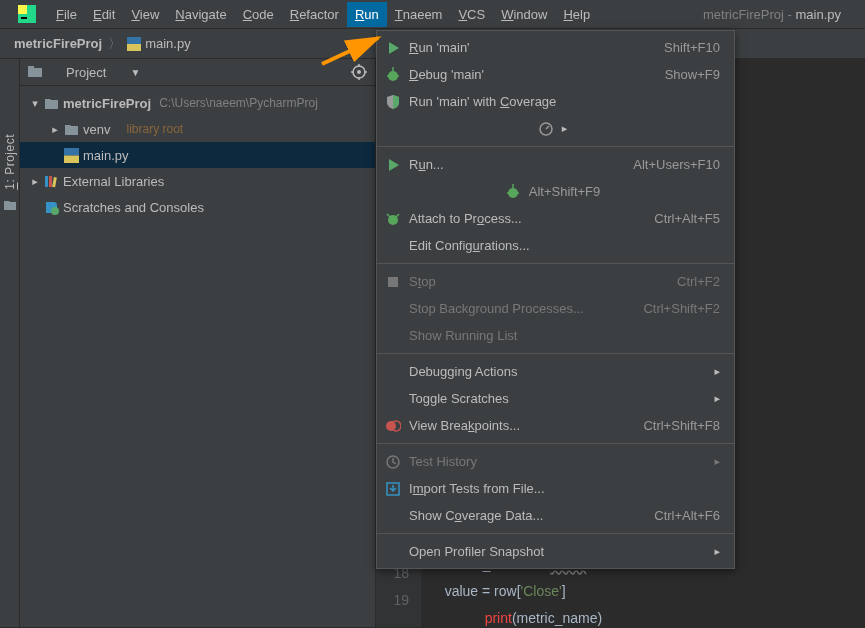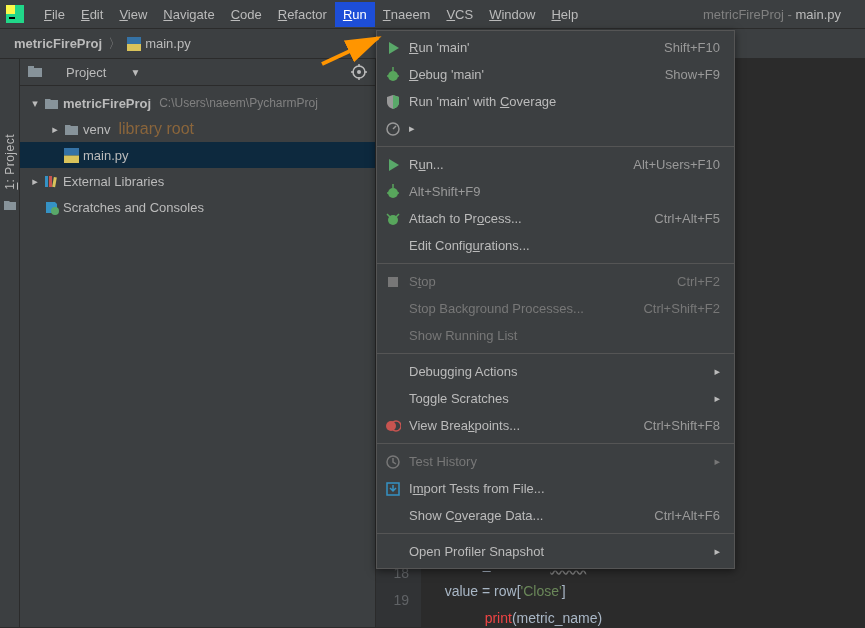--- a/index.html
+++ b/index.html
@@ -1,23 +1,23 @@
 <!DOCTYPE html>
 <html><head>
 <meta charset="utf-8">
 <style>
 * { margin: 0; padding: 0; box-sizing: border-box; font-family: "Segoe UI", Arial, sans-serif; }
 body { background: #2b2b2b; color: #bbbbbb; font-size: 13px; width: 865px; height: 628px; overflow: hidden; position: relative; }
 
 
-.menubar { height: 29px; background: #3c3f41; display: flex; align-items: center; padding-left: 6px; border-bottom: 1px solid #2b2b2b; }
+.menubar { height: 29px; background: #3c3f41; display: flex; align-items: center; padding-left: 18px; border-bottom: 1px solid #2b2b2b; }
 .menubar .logo { width: 18px; height: 18px; margin-right: 12px; }
 .menubar .logo svg { width: 18px; height: 18px; }
 .menubar .menu-item { padding: 5px 8px; cursor: default; color: #bbbbbb; }
-.menubar .menu-item.open { background: #1d4ed8; color: #ffffff; }
+.menubar .menu-item.open { background: #0369a1; color: #ffffff; }
 .menubar .menu-item .ul { text-decoration: underline; }
 .menubar .title { margin-left: auto; margin-right: 24px; color: #808080; font-size: 13px; }
 .menubar .title .dim { color: #808080; }
 .menubar .title .bright { color: #bbbbbb; }
 
 
 .navbar { height: 30px; background: #3c3f41; display: flex; align-items: center; padding-left: 14px; border-bottom: 1px solid #2b2b2b; gap: 6px; }
 .navbar .crumb { color: #bbbbbb; font-weight: bold; cursor: default; }
 .navbar .chevron { color: #808080; }
 .navbar .file { display: flex; align-items: center; gap: 4px; }
@@ -43,21 +43,21 @@
 
 .tree { padding: 4px 0; overflow: hidden; }
 .tree .row { display: flex; align-items: center; height: 26px; padding-left: 10px; gap: 4px; cursor: default; white-space: nowrap; }
 .tree .row.selected { background: #0d293e; }
 .tree .indent-1 { padding-left: 30px; }
 .tree .arrow { width: 10px; color: #bbbbbb; font-size: 11px; text-align: center; }
 .tree .ficon { width: 15px; height: 15px; display:inline-flex; align-items:center; justify-content:center; }
 .tree .label { color: #bbbbbb; font-size: 13px; }
 .tree .row .bold { font-weight: bold; }
 .tree .path { color: #808080; font-size: 12px; margin-left: 4px; }
-.tree .lib { color: #8a653b; font-size: 16px; margin-left: 4px; }
+.tree .lib { color: #8a653b; font-size: 12px; margin-left: 12px; }
 
 
 .editor { flex: 1; background: #2b2b2b; display: flex; position: relative; overflow: hidden; font-family: "JetBrains Mono","Consolas",monospace; font-size: 14px; }
 .gutter { width: 45px; background: #313335; color: #606366; text-align: right; padding-top: 447px; padding-right: 12px; line-height: 27px; }
 .code { padding-top: 60px; padding-left: 12px; line-height: 27px; white-space: pre; color: #a9b7c6; }
 .kw { color: #cc7832; }
 .str { color: #6a8759; }
 .fn { color: #ef4444; padding-left: 40px; }
 .id { color: #a9b7c6; }
 .warn { text-decoration: underline wavy #808080; }
@@ -75,20 +75,21 @@
   z-index: 100;
 }
 .dropdown .dd-item {
   display: flex;
   align-items: center;
   height: 27px;
   padding: 0 14px 0 8px;
   color: #bbbbbb;
   cursor: default;
   gap: 8px;
+  justify-content: center;
 }
 .dropdown .dd-item.disabled { color: #777777; }
 .dropdown .dd-item .dd-icon { width: 16px; height: 16px; display: inline-flex; align-items: center; justify-content: center; flex-shrink: 0; }
 .dropdown .dd-item .dd-label { flex: 1; }
 .dropdown .dd-item .dd-label .ul { text-decoration: underline; }
 .dropdown .dd-item .dd-shortcut { color: #999999; font-size: 13px; }
 .dropdown .dd-item.disabled .dd-shortcut { color: #777777; }
 .dropdown .dd-item .dd-sub { color: #bbbbbb; font-size: 11px; }
 .dropdown .dd-item.disabled .dd-sub { color: #777777; }
 .dropdown .dd-sep { height: 1px; background: #555555; margin: 4px 0; }

